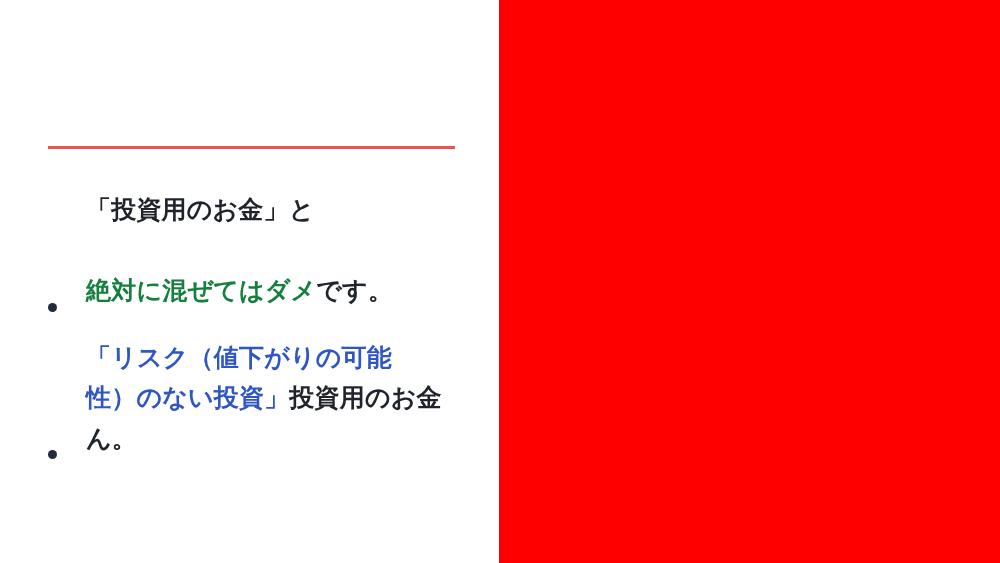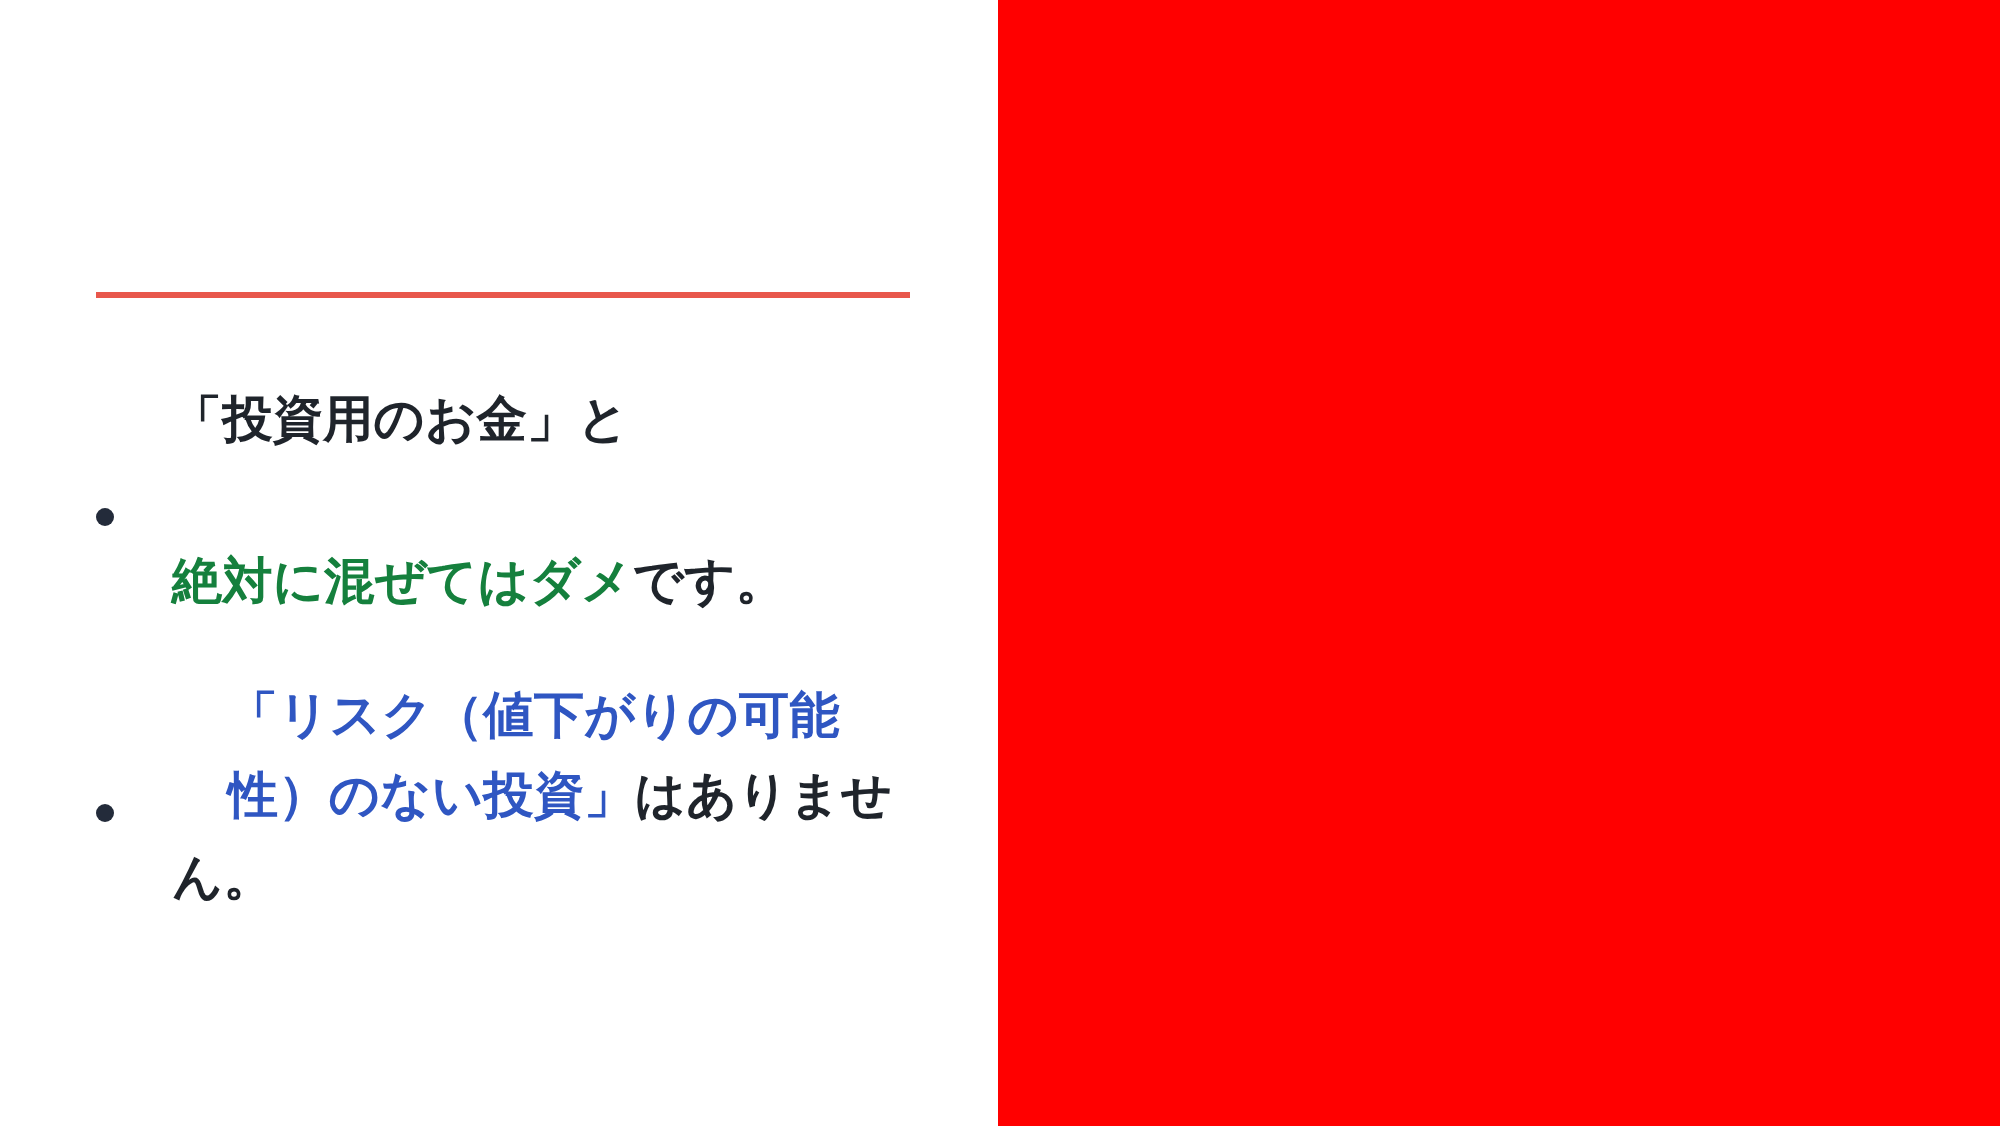--- a/index.html
+++ b/index.html
@@ -55,22 +55,23 @@
   .bullets {
     position: absolute;
     left: 48px;
     top: 190px;
     width: 430px;
   }
 
   .bullet-item {
     position: relative;
     display: flex;
-    align-items: center;
+    align-items: flex-end;
     margin-bottom: 26px;
+    font-family: Liberation Serif, serif;
   }
   .bullet-item:last-child { margin-bottom: 0; }
 
   .bullet-dot {
     flex: 0 0 auto;
     width: 9px;
     height: 9px;
     border-radius: 50%;
     background: #232b3a;
     margin-top: 16px;
@@ -79,21 +80,21 @@
 
   .bullet-text {
     font-size: 25px;
     font-weight: 700;
     line-height: 1.62;
     color: #1f242b;
     letter-spacing: 0.2px;
   }
 
   .em-red   { color: #15803d; }
-  .em-blue  { color: #2f56c2; margin-left: 28px; }
+  .em-blue  { color: #2f56c2; }
   .em-black { color: #1f242b; }
 </style>
 </head>
 <body>
 
 <div class="slide">
 
   <div class="red-panel">
 
     
@@ -110,20 +111,20 @@
         <span class="em-black">「投資用のお金」と</span><br>
         <br>
         <span class="em-red">絶対に混ぜてはダメ</span><span class="em-black">です。</span>
       </div>
     </div>
 
     <div class="bullet-item">
       <span class="bullet-dot"></span>
       <div class="bullet-text">
         <span class="em-blue">「リスク（値下がりの可能</span><br>
-        <span class="em-blue">性）のない投資」</span><span class="em-black">はありませ</span><br>
+        <span class="em-blue">性）のない投資」</span><span class="em-black">投資用のお金</span><br>
         <span class="em-black">ん。</span>
       </div>
     </div>
 
   </div>
 
 </div>
 
 </body></html>

